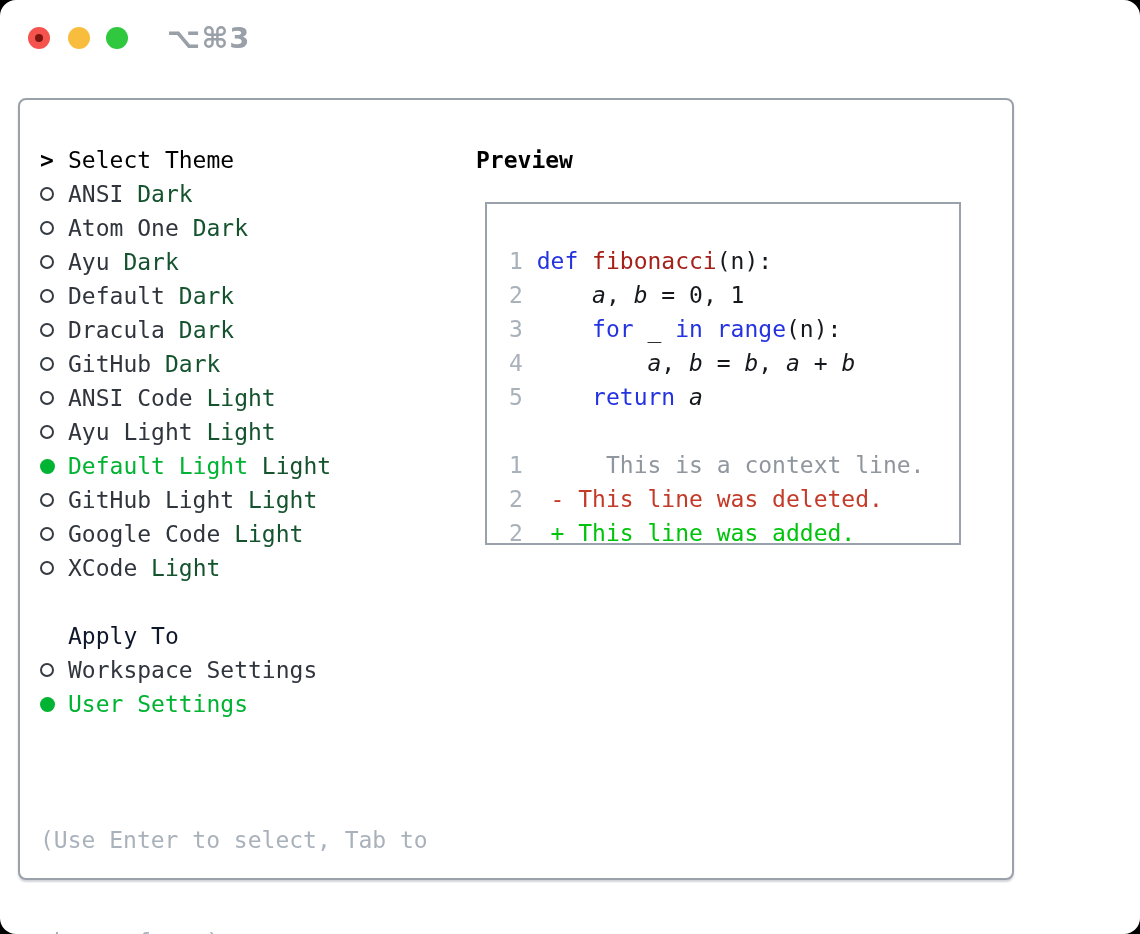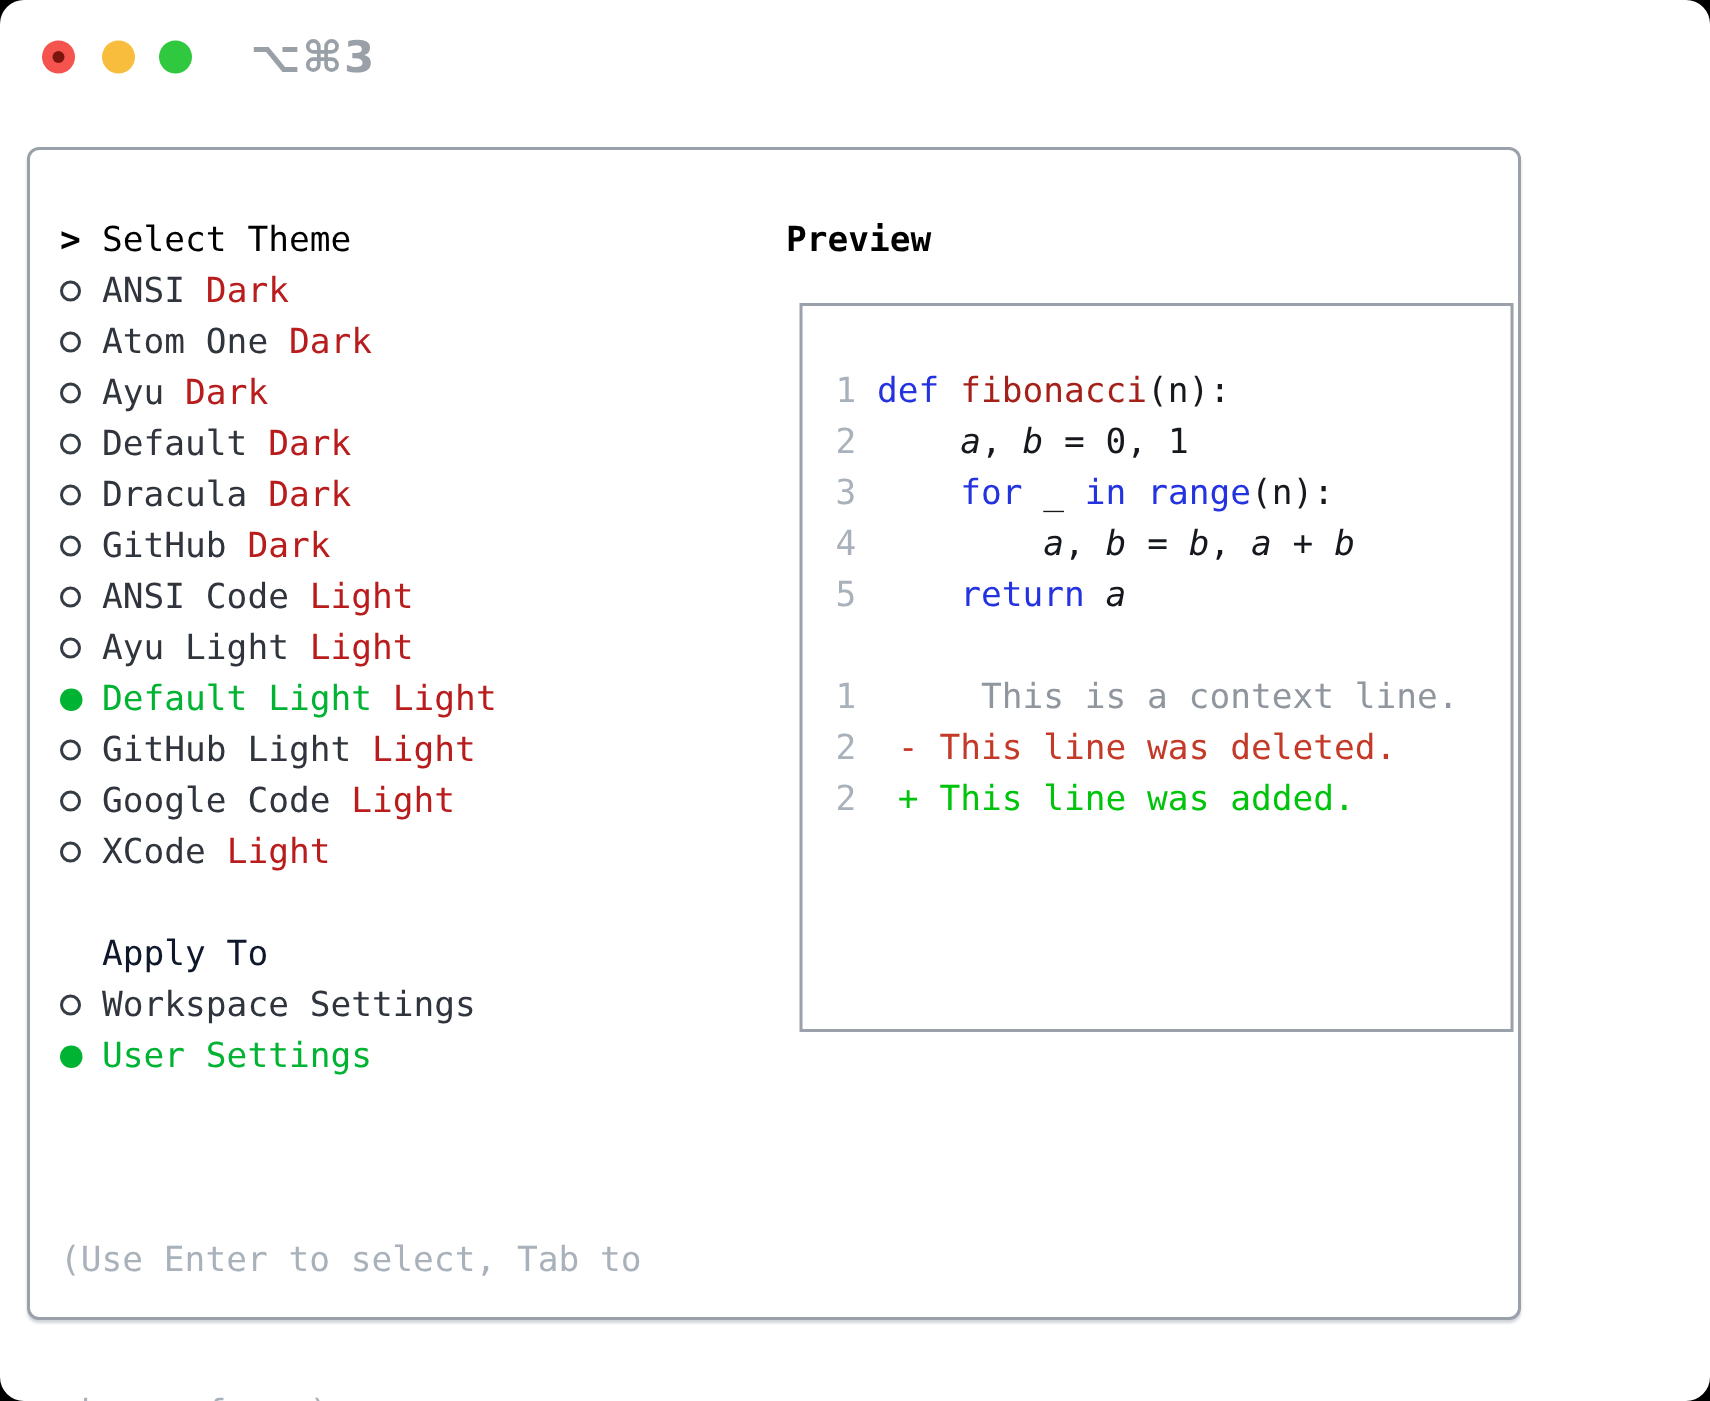--- a/index.html
+++ b/index.html
@@ -38,43 +38,43 @@
   
   .panel {
     position: absolute; left: 18px; top: 98px;
     width: 996px; height: 782px;
     border: 2px solid #9aa1ab; border-radius: 8px;
     box-sizing: border-box;
     box-shadow: 0 2px 2px rgba(120,128,140,0.35);
     background: #fff;
   }
   .left-col  { position: absolute; left: 20px;  top: 43px; }
-  .right-col { position: absolute; left: 504px; top: 43px; }
+  .right-col { position: absolute; left: 456px; top: 43px; }
 
   .row { display: flex; height: 34px; line-height: 34px; font-size: 23px; }
   .gut { flex: 0 0 28px; display: flex; align-items: center; }
   .circ {
     width: 14px; height: 14px; box-sizing: border-box;
     border: 2px solid #363c44; border-radius: 50%;
   }
   .circ.sel { width: 15px; height: 15px; border: none; background: #00b332; }
   .caret { color: #000; font-weight: bold; }
   .hdr   { color: #000; font-weight: normal; white-space: pre; }
   .hdr2  { color: #0f172a; white-space: pre; }
   .tname { color: #30353d; white-space: pre; }
   .tname.sel { color: #00b332; text-align: center; }
-  .tvariant { color: #b91c1c; white-space: pre; }
+  .tvariant { color: #14532d; white-space: pre; }
   .spacer { height: 34px; }
   .hint { font-size: 23px; line-height: 34px; color: #a9b1bb; white-space: pre; }
 
   
   .preview-title { height: 34px; line-height: 34px; font-size: 23px; font-weight: bold; color: #000; }
   .preview-box {
     margin-top: 25px; margin-left: 9px;
-    width: 476px; height: 486px;
+    width: 476px; height: 343px;
     border: 2px solid #9aa1ab; box-sizing: border-box;
     padding: 40px 8px 0 22px;
     overflow: hidden; background: #fff;
   }
   .pline { height: 34px; line-height: 34px; font-size: 23px; white-space: pre; }
   .tok.num   { color: #a9b1bb; }
   .tok.kw    { color: #2433e0; }
   .tok.fn    { color: #a6201a; }
   .tok.plain { color: #15181c; }
   .tok.var   { color: #15181c; font-style: italic; }

